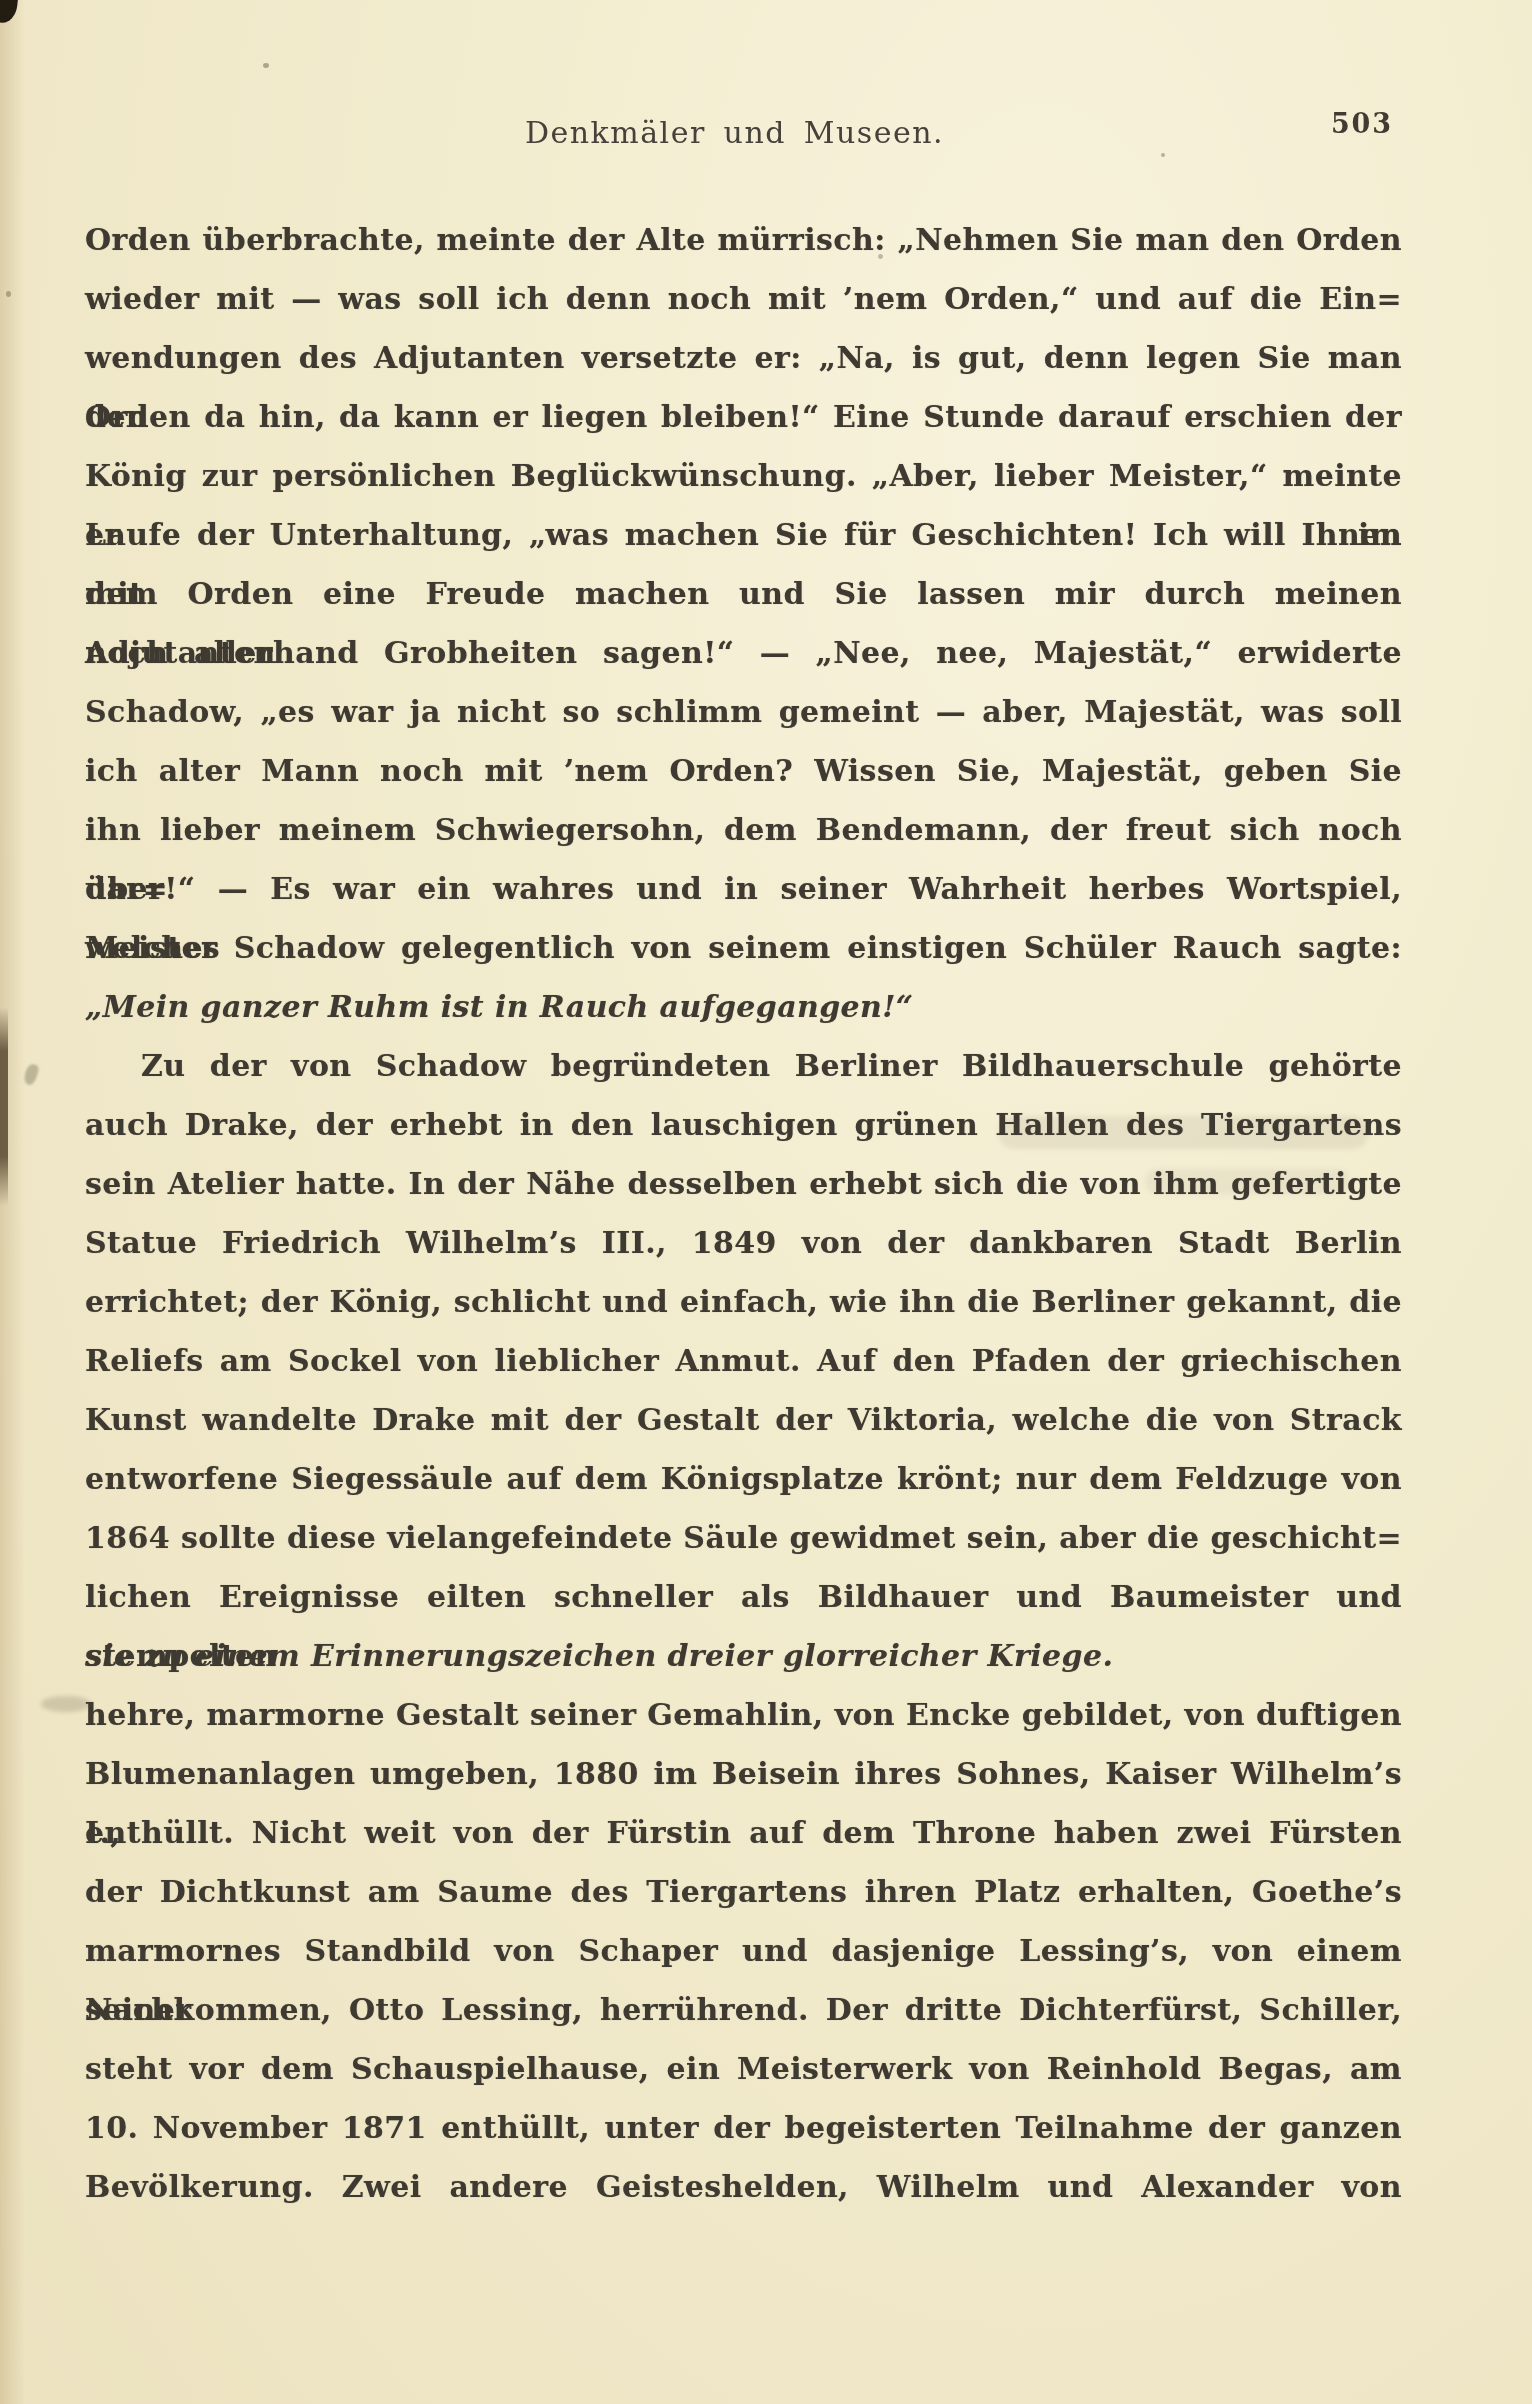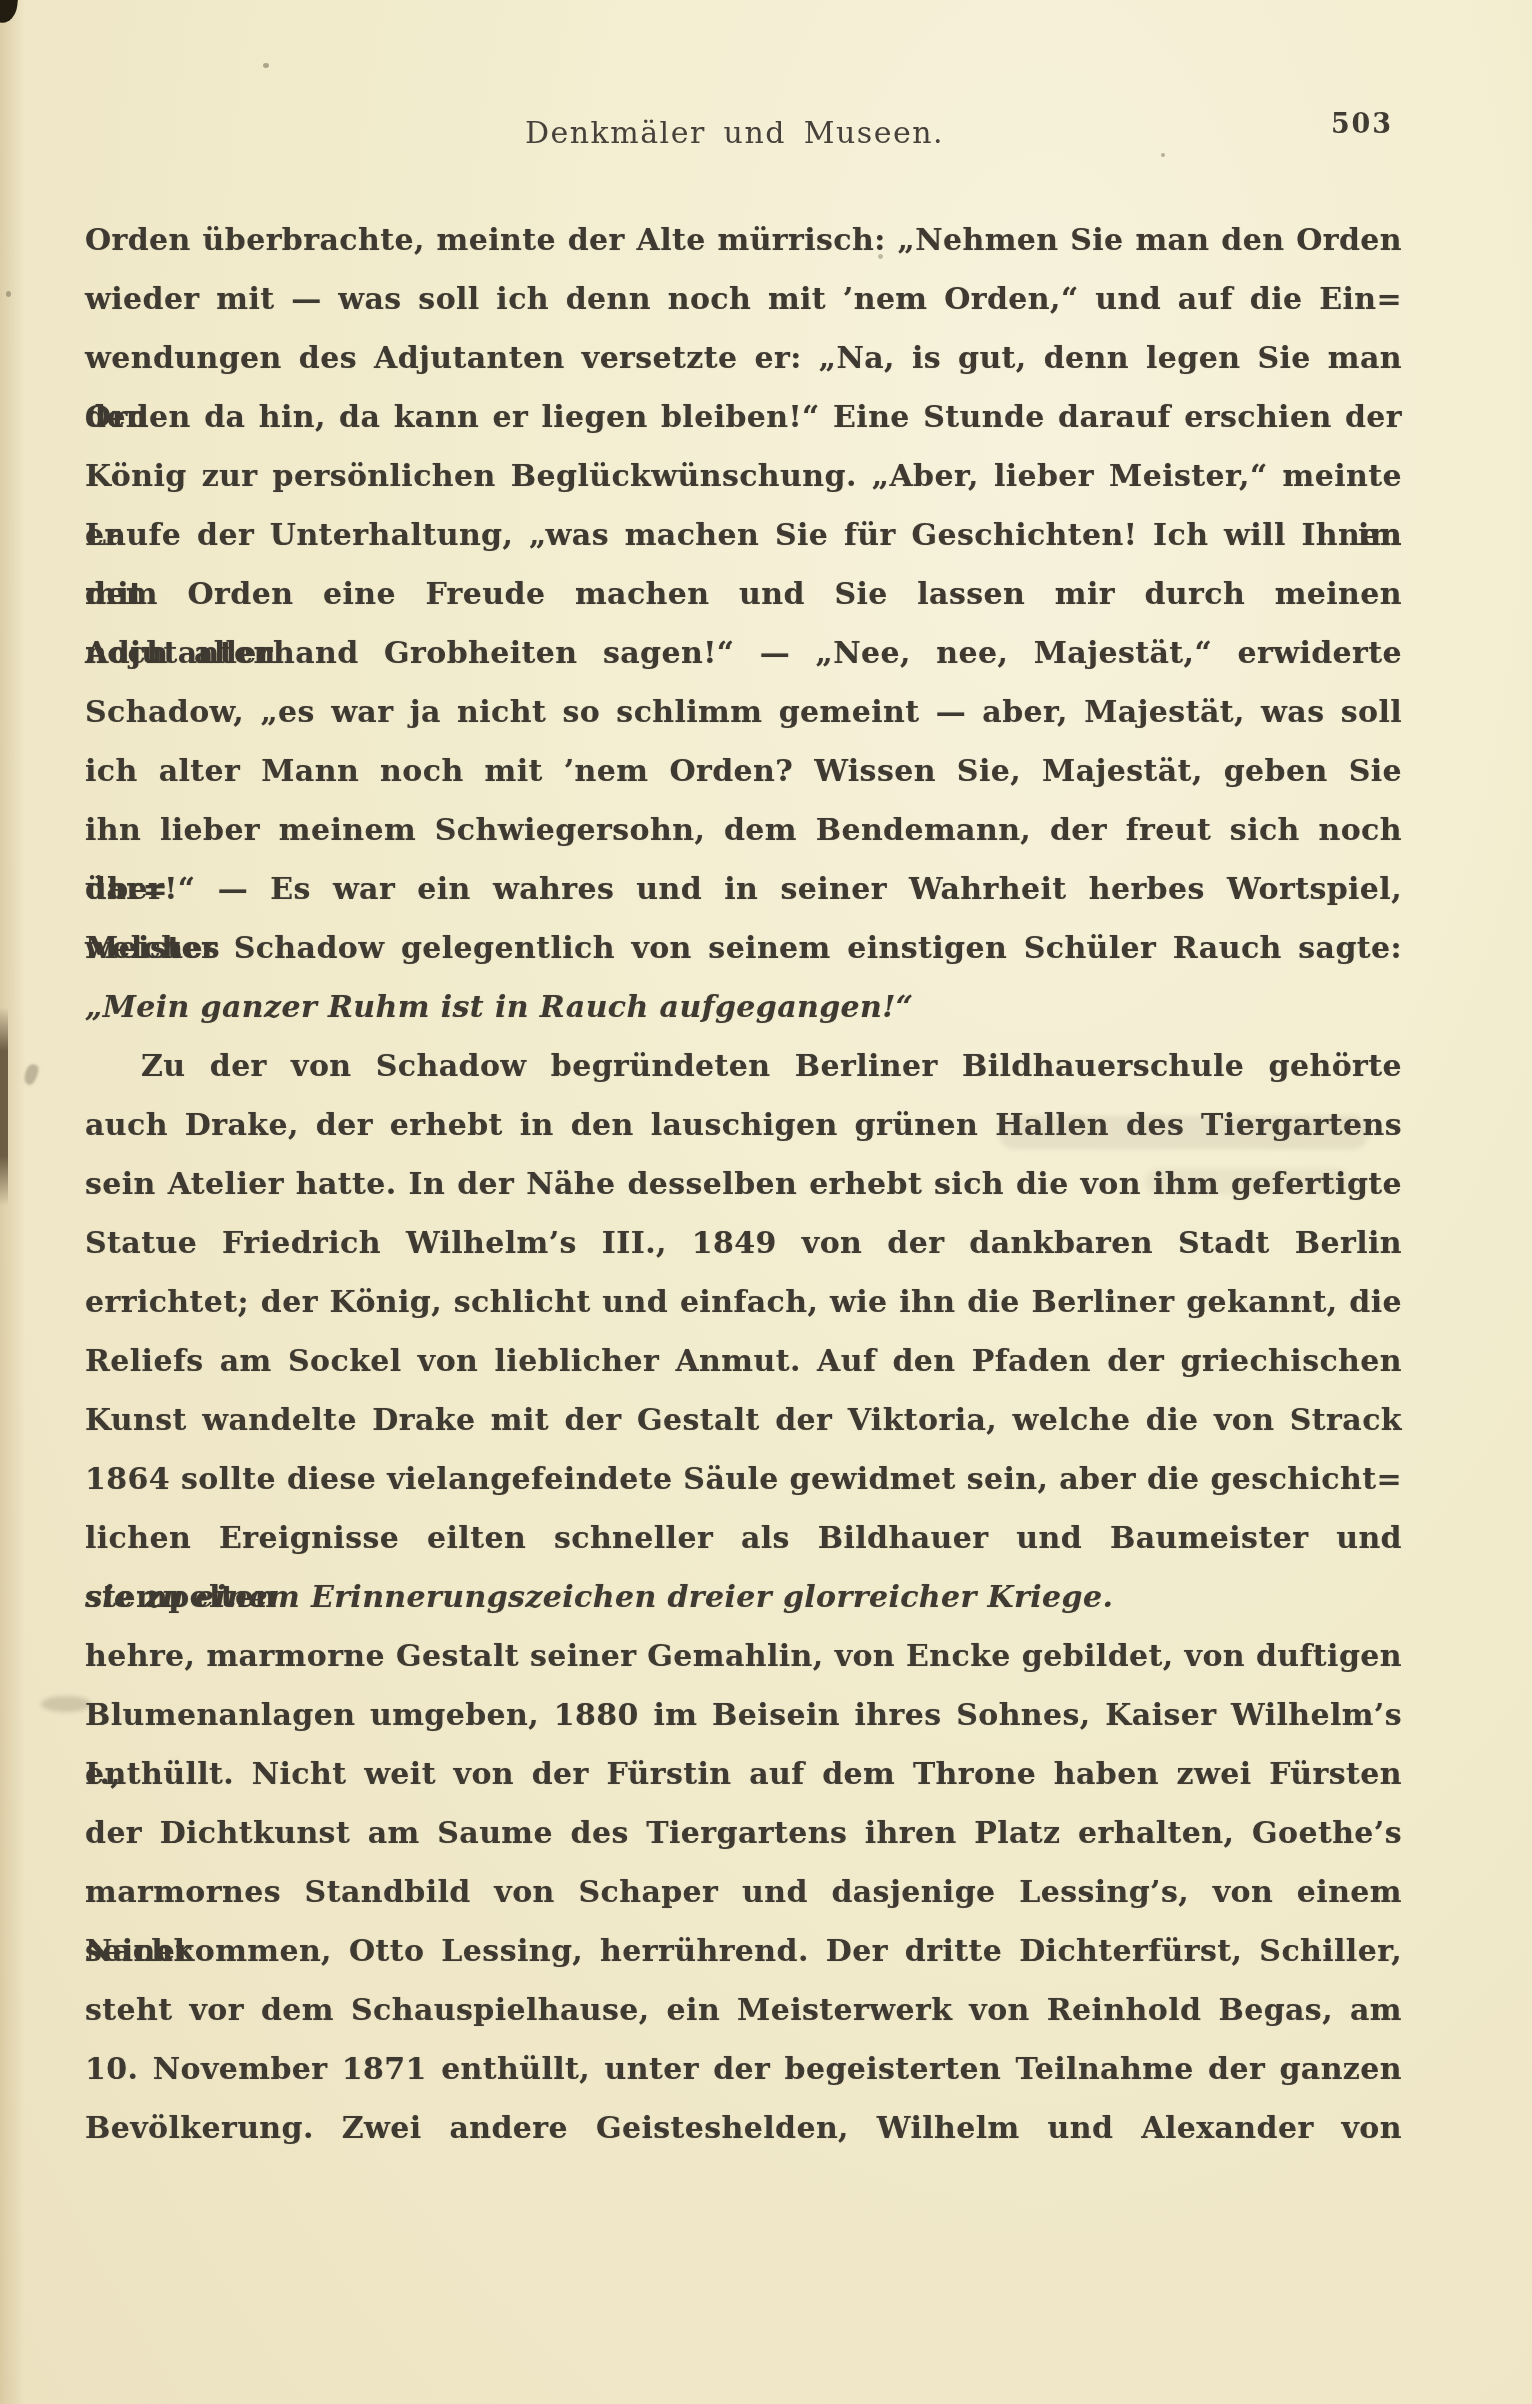--- a/index.html
+++ b/index.html
@@ -150,20 +150,21 @@
           <div class="line lastline">„Mein ganzer Ruhm ist in Rauch aufgegangen!“</div>
         </div>
         <div class="paragraph">
           <div class="line indent">Zu der von Schadow begründeten Berliner Bildhauerschule gehörte</div>
           <div class="line">auch Drake, der erhebt in den lauschigen grünen Hallen des Tiergartens</div>
           <div class="line">sein Atelier hatte. In der Nähe desselben erhebt sich die von ihm gefertigte</div>
           <div class="line">Statue Friedrich Wilhelm’s III., 1849 von der dankbaren Stadt Berlin</div>
           <div class="line">errichtet; der König, schlicht und einfach, wie ihn die Berliner gekannt, die</div>
           <div class="line">Reliefs am Sockel von lieblicher Anmut. Auf den Pfaden der griechischen</div>
           <div class="line">Kunst wandelte Drake mit der Gestalt der Viktoria, welche die von Strack</div>
+          <div class="line">entworfene Siegessäule auf dem Königsplatze krönt; nur dem Feldzuge von</div>
           <div class="line">1864 sollte diese vielangefeindete Säule gewidmet sein, aber die geschicht=</div>
           <div class="line">lichen Ereignisse eilten schneller als Bildhauer und Baumeister und stempelten</div>
           <div class="line lastline">sie zu einem Erinnerungszeichen dreier glorreicher Kriege.</div>
         </div>
         <div class="paragraph">
           <div class="line">hehre, marmorne Gestalt seiner Gemahlin, von Encke gebildet, von duftigen</div>
           <div class="line">Blumenanlagen umgeben, 1880 im Beisein ihres Sohnes, Kaiser Wilhelm’s I.,</div>
           <div class="line">enthüllt. Nicht weit von der Fürstin auf dem Throne haben zwei Fürsten</div>
           <div class="line">der Dichtkunst am Saume des Tiergartens ihren Platz erhalten, Goethe’s</div>
           <div class="line">marmornes Standbild von Schaper und dasjenige Lessing’s, von einem seiner</div>

